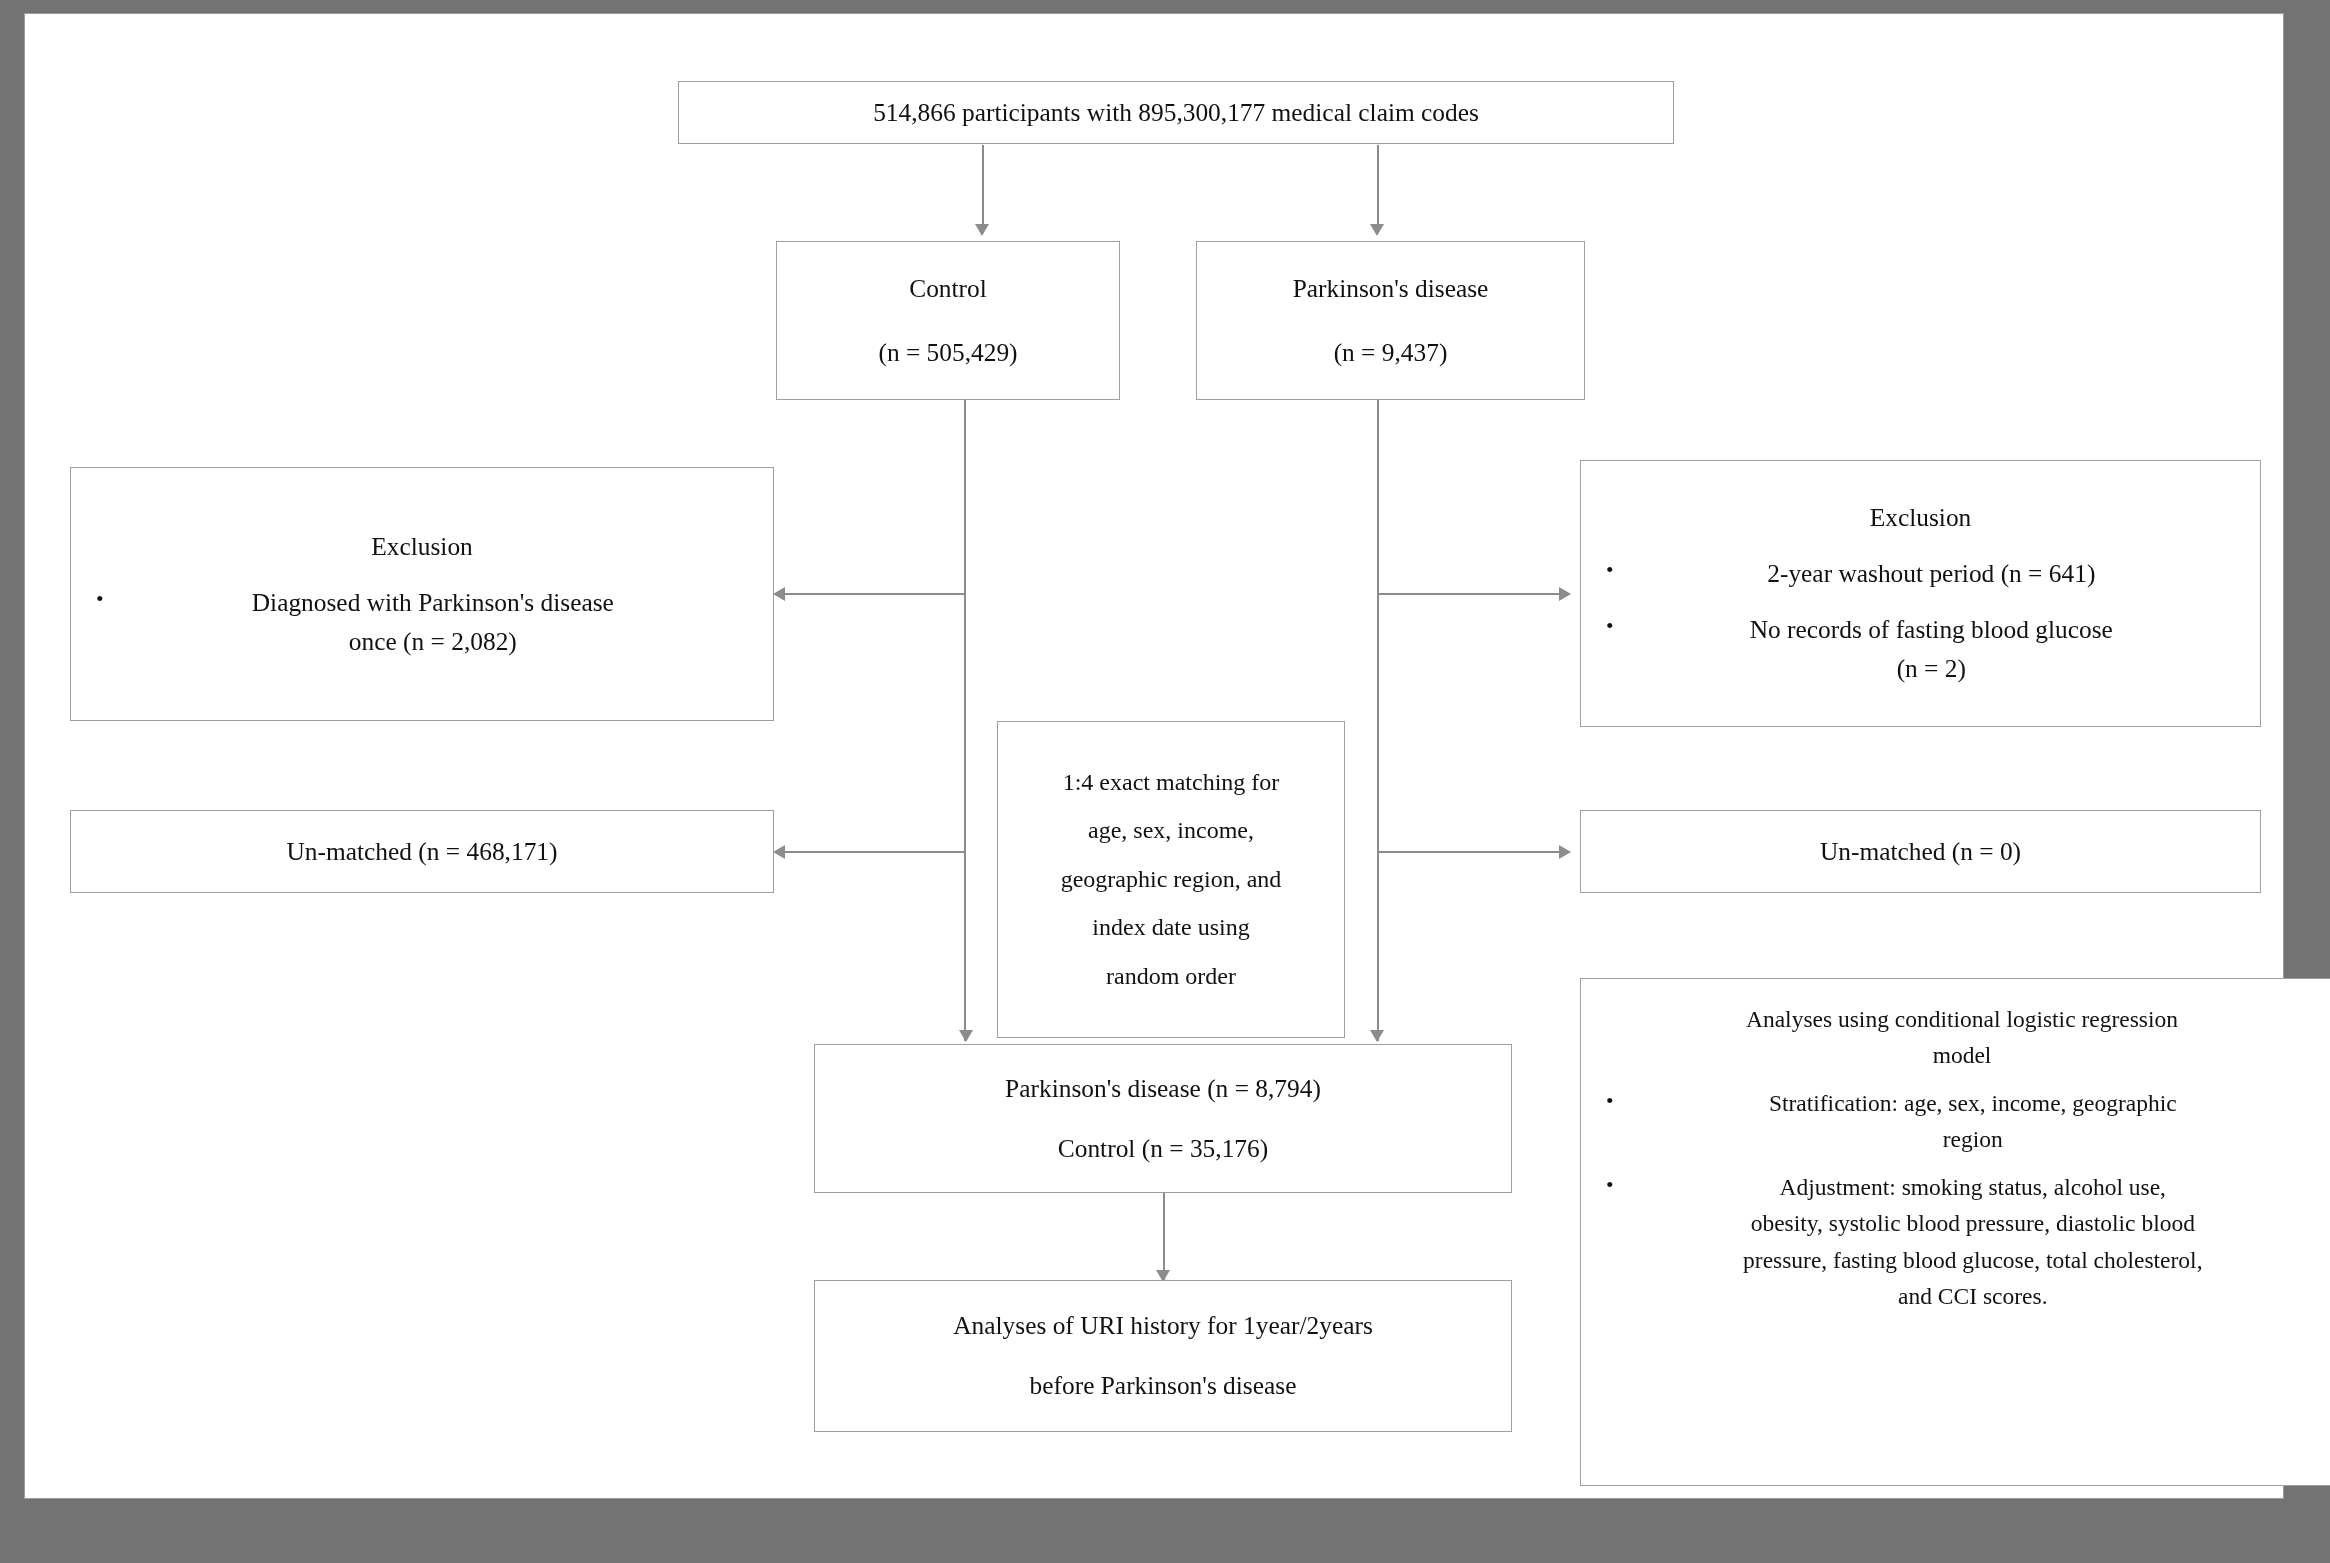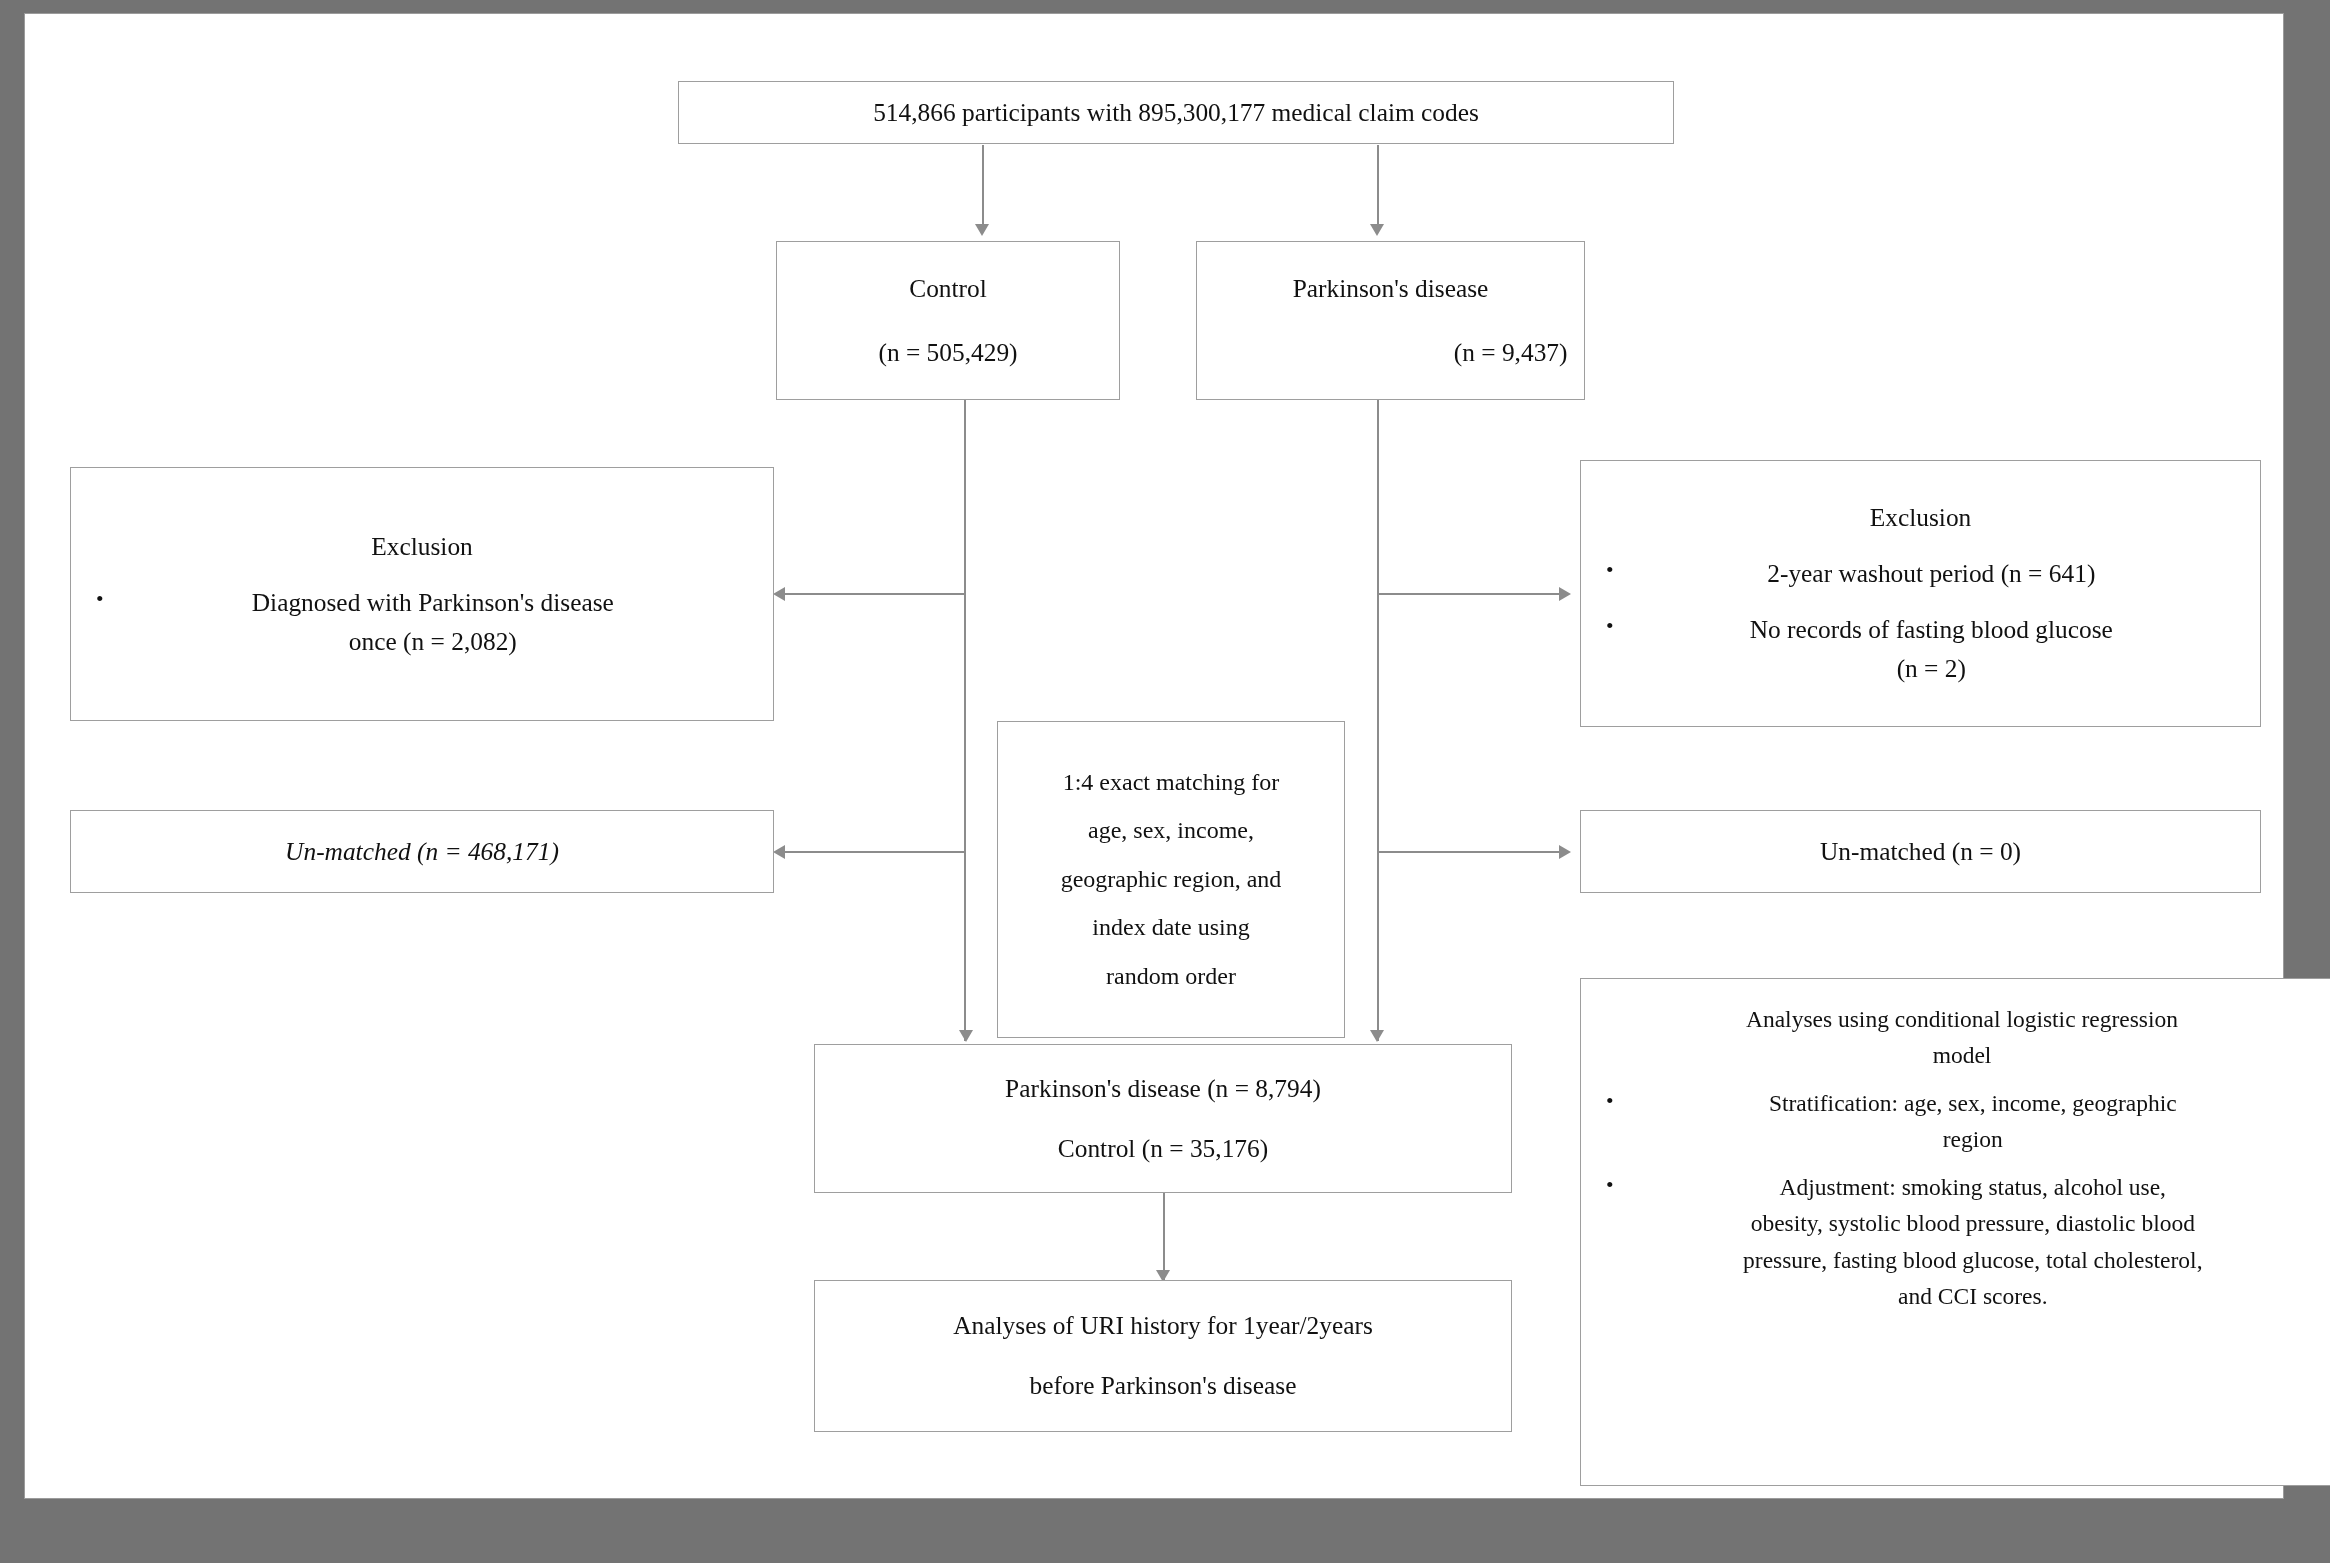--- a/index.html
+++ b/index.html
@@ -124,21 +124,21 @@
   <div class="node center" style="left:776px; top:241px; width:344px; height:159px;">
     <div class="pad">
       <span class="line">Control</span>
       <span class="line" style="margin-top:24px;">(n = 505,429)</span>
     </div>
   </div>
 
   <div class="node center" style="left:1196px; top:241px; width:389px; height:159px;">
     <div class="pad">
       <span class="line">Parkinson's disease</span>
-      <span class="line" style="margin-top:24px;text-align:right;">(n = 9,437)</span>
+      <span class="line" style="margin-top:24px;">(n = 9,437)</span>
     </div>
   </div>
 
   <div class="vline" style="left:964px; top:400px; height:641px;"></div>
   <div class="vline" style="left:1377px; top:400px; height:641px;"></div>
 
   <div class="hline" style="left:785px; top:593px; width:180px;"></div>
   <div class="arrow-left" style="left:773px; top:587px;"></div>
 
   <div class="hline" style="left:1377px; top:593px; width:183px;"></div>
@@ -178,21 +178,21 @@
       <div class="bullet-row">
         <span class="bullet-dot">•</span>
         <span class="bullet-text">
           <span class="hang">No records of fasting blood glucose</span>
           <span class="hang-in">(n = 2)</span>
         </span>
       </div>
     </div>
   </div>
 
-  <div class="node center" style="left:70px; top:810px; width:704px; height:83px;font-style:italic;">
+  <div class="node center" style="left:70px; top:810px; width:704px; height:83px;">
     <div class="pad">
       <span class="line">Un-matched (n = 468,171)</span>
     </div>
   </div>
 
   <div class="node center" style="left:1580px; top:810px; width:681px; height:83px;">
     <div class="pad">
       <span class="line">Un-matched (n = 0)</span>
     </div>
   </div>

